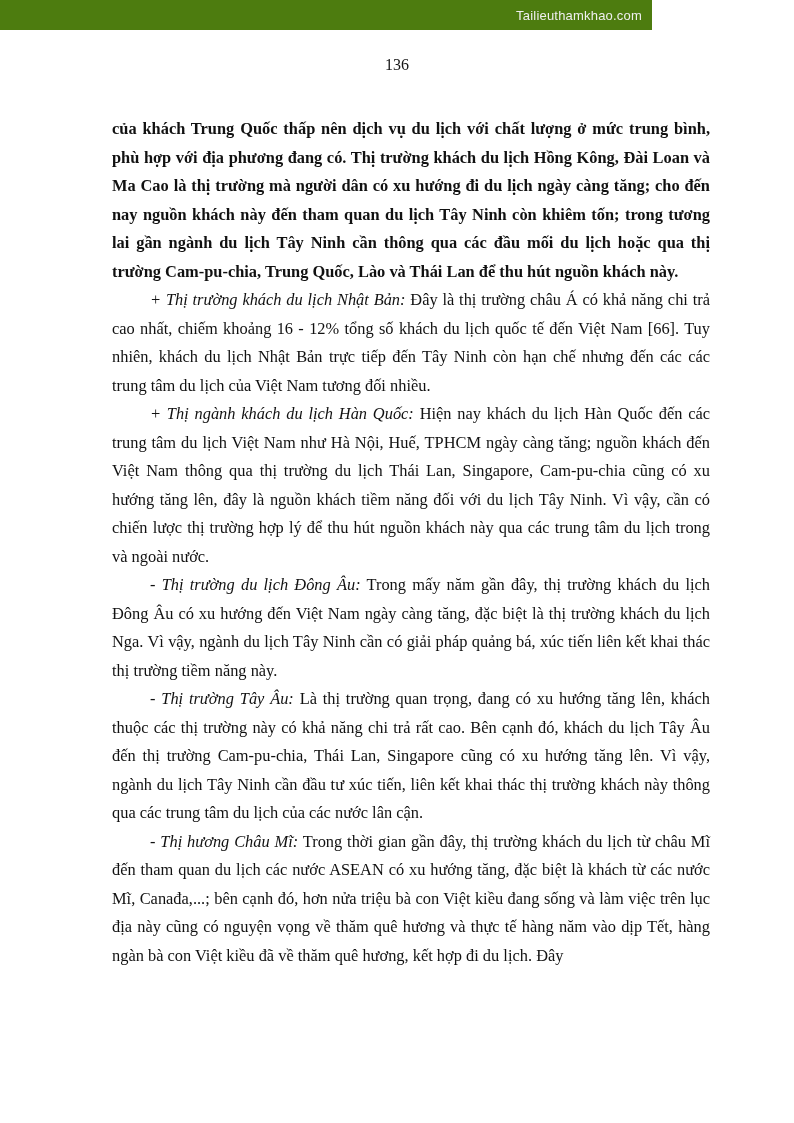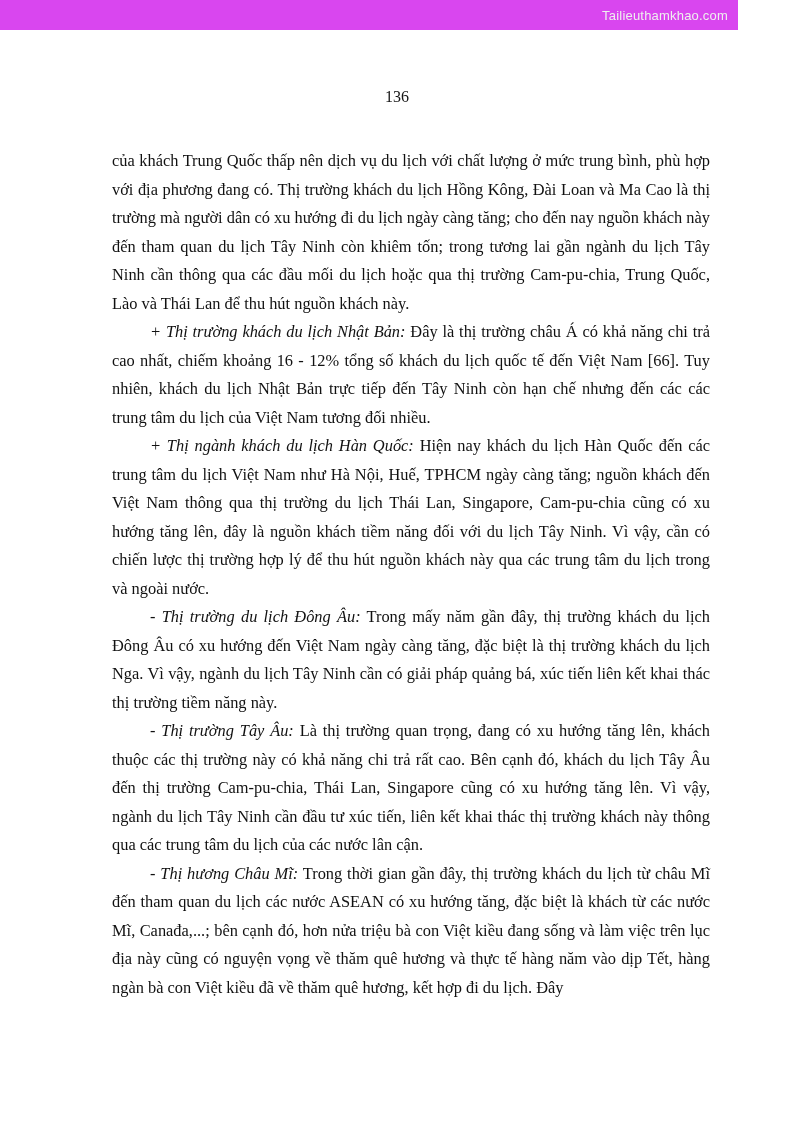--- a/index.html
+++ b/index.html
@@ -12,54 +12,55 @@
     background: #ffffff;
     font-family: "Liberation Serif", serif;
     color: #111111;
     position: relative;
     overflow: hidden;
   }
   .topbar {
     position: absolute;
     top: 0;
     left: 0;
-    width: 738px;
+    width: 652px;
     height: 30px;
-    background: #d946ef;
+    background: #4d7c0f;
     display: flex;
     align-items: center;
     justify-content: flex-end;
     box-sizing: border-box;
     padding-right: 10px;
   }
   .watermark {
     color: #efefef;
     font-family: "Liberation Sans", sans-serif;
     font-size: 13px;
     letter-spacing: 0.2px;
   }
   .page-number {
-    padding-top: 88px;
+    padding-top: 56px;
     text-align: center;
     font-size: 16px;
     color: #161616;
   }
   .content {
     box-sizing: border-box;
     padding: 41px 84px 0 112px;
     text-align: justify;
     font-size: 16.4px;
     line-height: 28.5px;
   }
   p.para {
     margin: 0;
     text-indent: 38px;
   }
   p.para.first {
     text-indent: 0;
+    font-weight: bold;
   }
   .lead {
     font-style: italic;
     margin-top: 30px;
   }
 </style>
 </head>
 <body>
 
 <div class="topbar">

